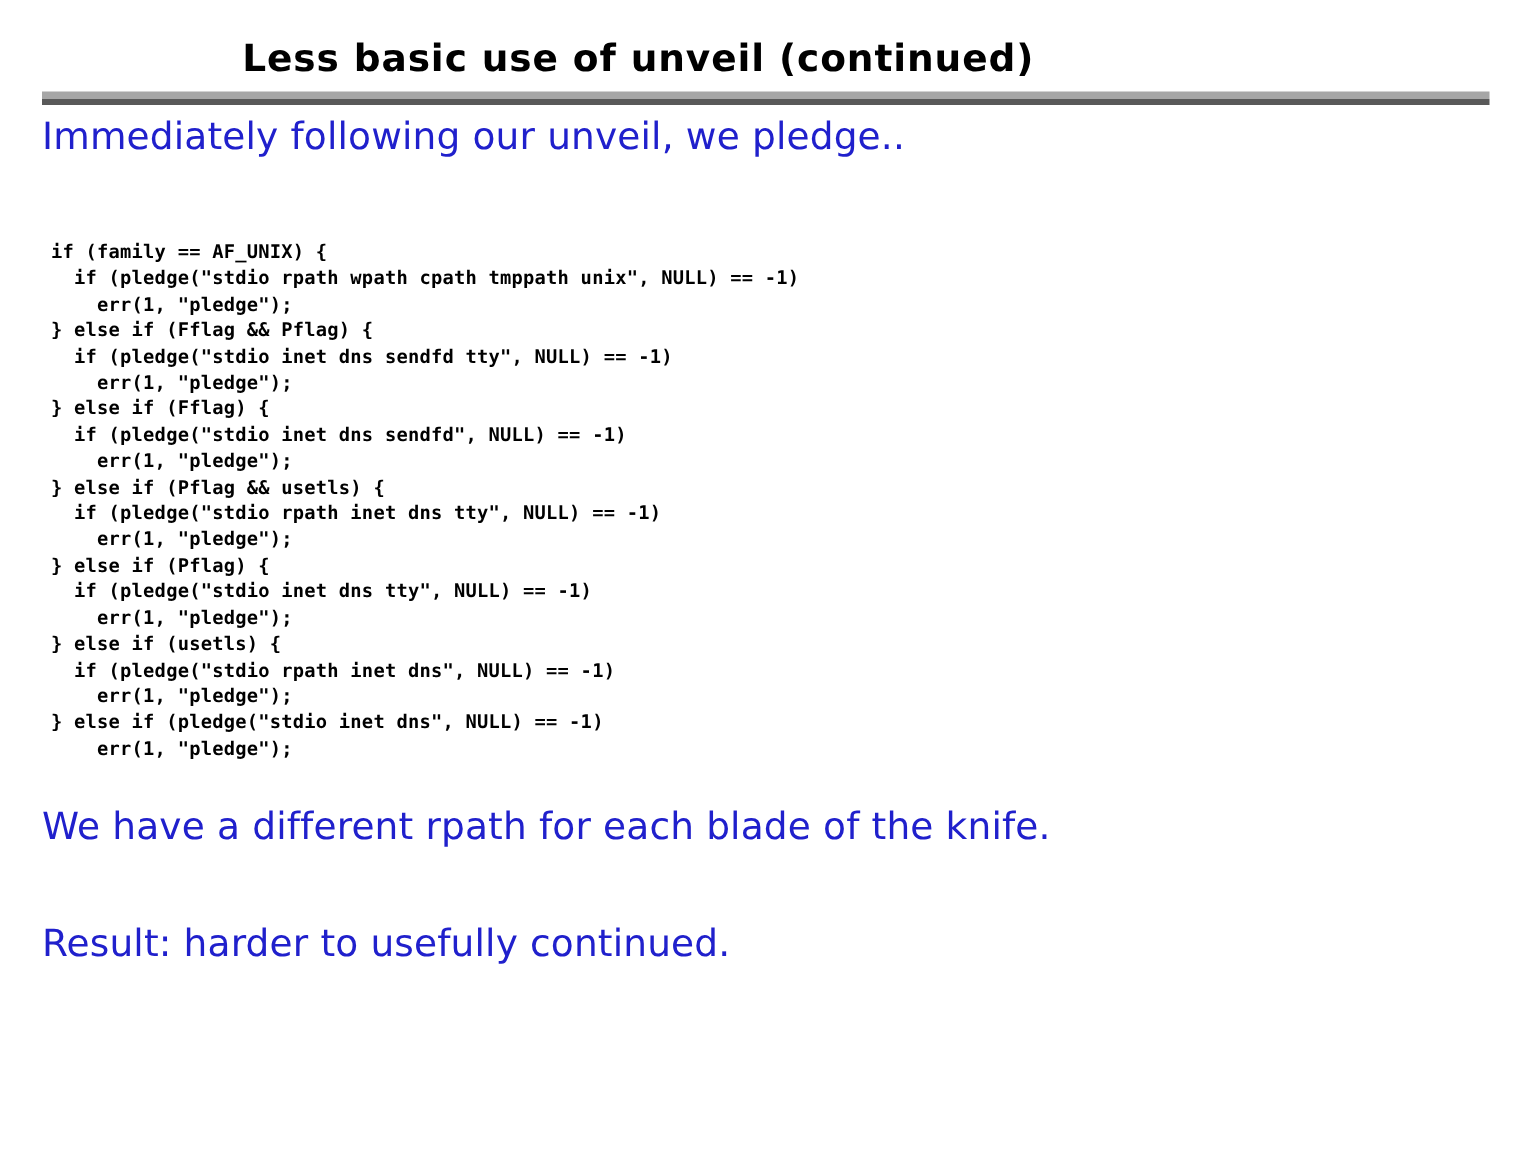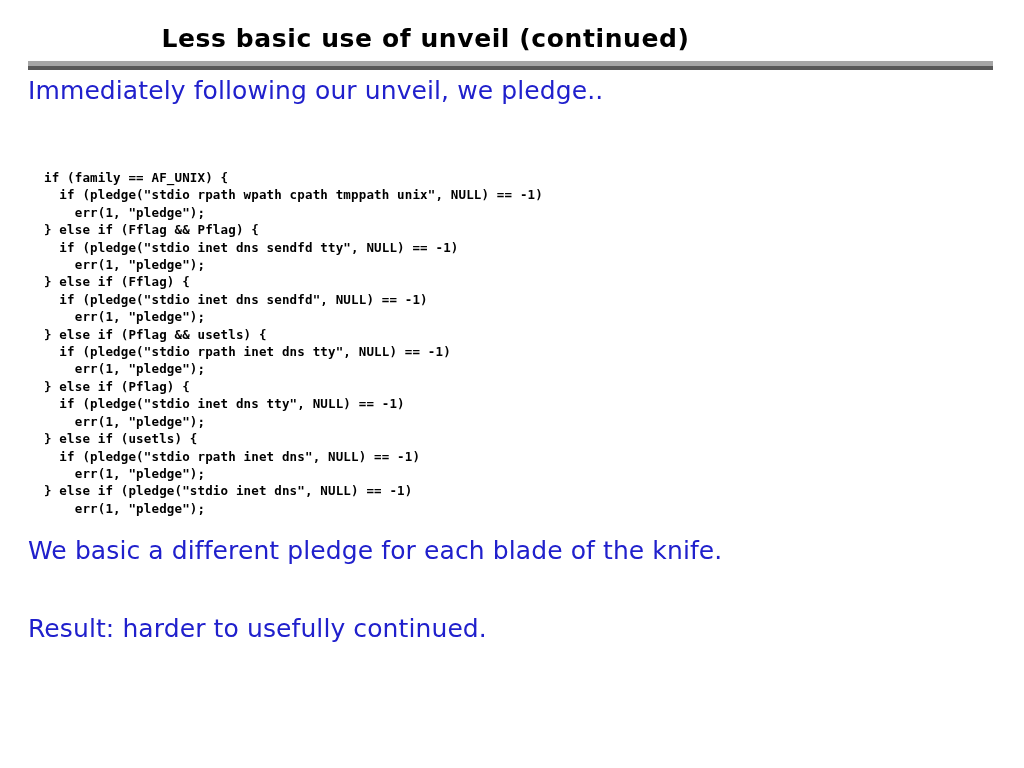--- a/index.html
+++ b/index.html
@@ -62,21 +62,21 @@
   }
   #lead-line   { top: 76px;  }
   #closing-one { top: 536px; }
   #closing-two { top: 614px; }
 
   
   #code-block {
     position: absolute;
     left: 28px;
     top: 153px;
-    margin: 16px;
+    margin: 6px;
     padding: 0;
     color: #000000;
     font-family: "DejaVu Sans Mono", monospace;
     font-weight: bold;
     font-size: 12.5px;
     line-height: 17.4px;
     white-space: pre;
     letter-spacing: 0.15px;
   }
 </style>
@@ -106,15 +106,15 @@
     err(1, "pledge");
 } else if (Pflag) {
   if (pledge("stdio inet dns tty", NULL) == -1)
     err(1, "pledge");
 } else if (usetls) {
   if (pledge("stdio rpath inet dns", NULL) == -1)
     err(1, "pledge");
 } else if (pledge("stdio inet dns", NULL) == -1)
     err(1, "pledge");</pre>
 
-<div id="closing-one" class="blue-line">We basic a different pledge for each blade of the knife.</div>
+<div id="closing-one" class="blue-line">We have a different rpath for each blade of the knife.</div>
 
 <div id="closing-two" class="blue-line">Result: harder to usefully continued.</div>
 
 </body></html>

